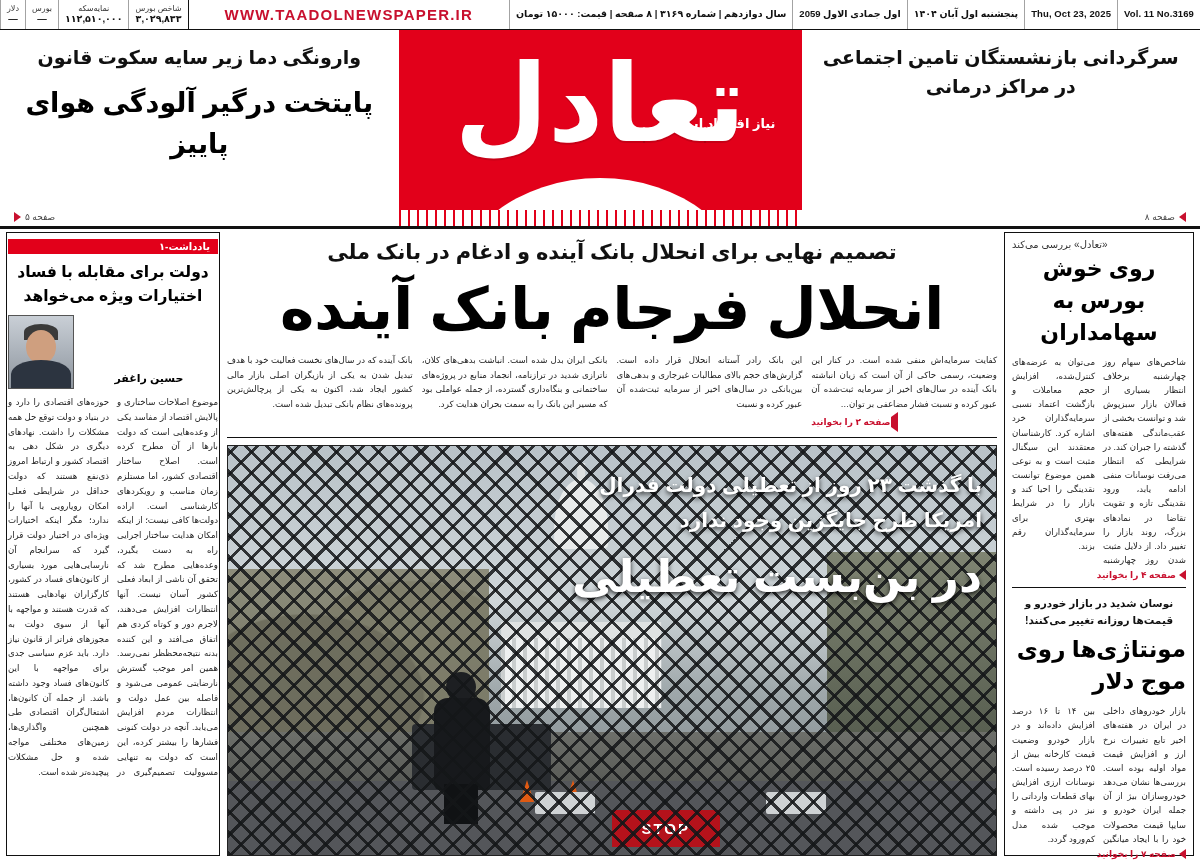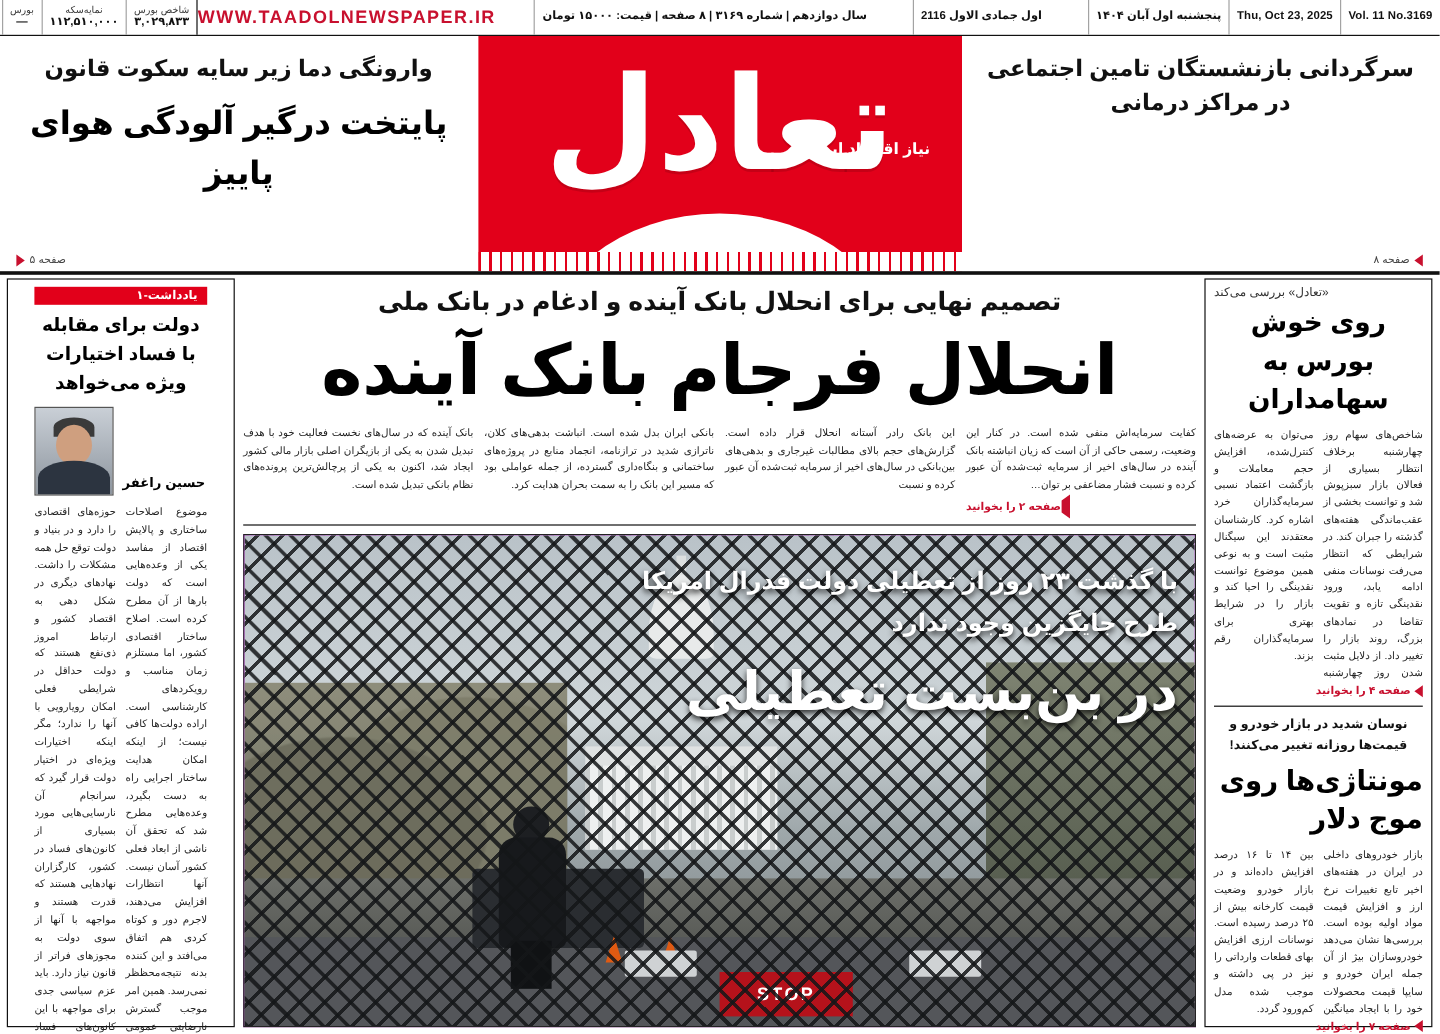--- a/index.html
+++ b/index.html
@@ -56,21 +56,20 @@
     font-size: 15px;
     font-weight: bold;
     letter-spacing: 1.2px;
     color: #c8102e;
     border-left: 1px solid #111;
   }
   .topbar .fa-date {
     font-size: 10px;
     font-weight: bold;
     direction: rtl;
-    margin-left: 32px;
   }
 
   
   .masthead {
     position: absolute;
     top: 30px; left: 0;
     width: 1200px;
     height: 196px;
     display: flex;
     flex-direction: row;
@@ -199,23 +198,23 @@
     display: flex;
     flex-direction: column;
   }
   .col-center {
     flex: 1;
     padding: 0 7px;
     display: flex;
     flex-direction: column;
   }
   .col-left {
-    width: 190px;
+    width: 214px;
     border: 1px solid #111;
-    padding: 6px 22px;
+    padding: 6px 1px;
     display: flex;
     flex-direction: column;
     justify-content: space-between;
   }
 
   
   .side-cite {
     font-size: 10px;
     color: #333;
     text-align: left;
@@ -531,21 +530,21 @@
     <div class="cell latin">
       <span class="val">Vol. 11  No.3169</span>
     </div>
     <div class="cell latin">
       <span class="val">Thu, Oct 23, 2025</span>
     </div>
     <div class="cell fa-date">
       <span class="val">پنجشنبه اول آبان ۱۴۰۴</span>
     </div>
     <div class="cell fa-date">
-      <span class="val">اول جمادی الاول 2116</span>
+      <span class="val">اول جمادی الاول 2059</span>
     </div>
     <div class="cell fa-date">
       <span class="val">سال دوازدهم | شماره ۳۱۶۹ | ۸ صفحه | قیمت: ۱۵۰۰۰ تومان</span>
     </div>
     <div class="site">WWW.TAADOLNEWSPAPER.IR</div>
     <div class="cell">
       <span class="lbl">شاخص بورس</span>
       <span class="val">۳,۰۲۹,۸۳۳</span>
     </div>
     <div class="cell">

